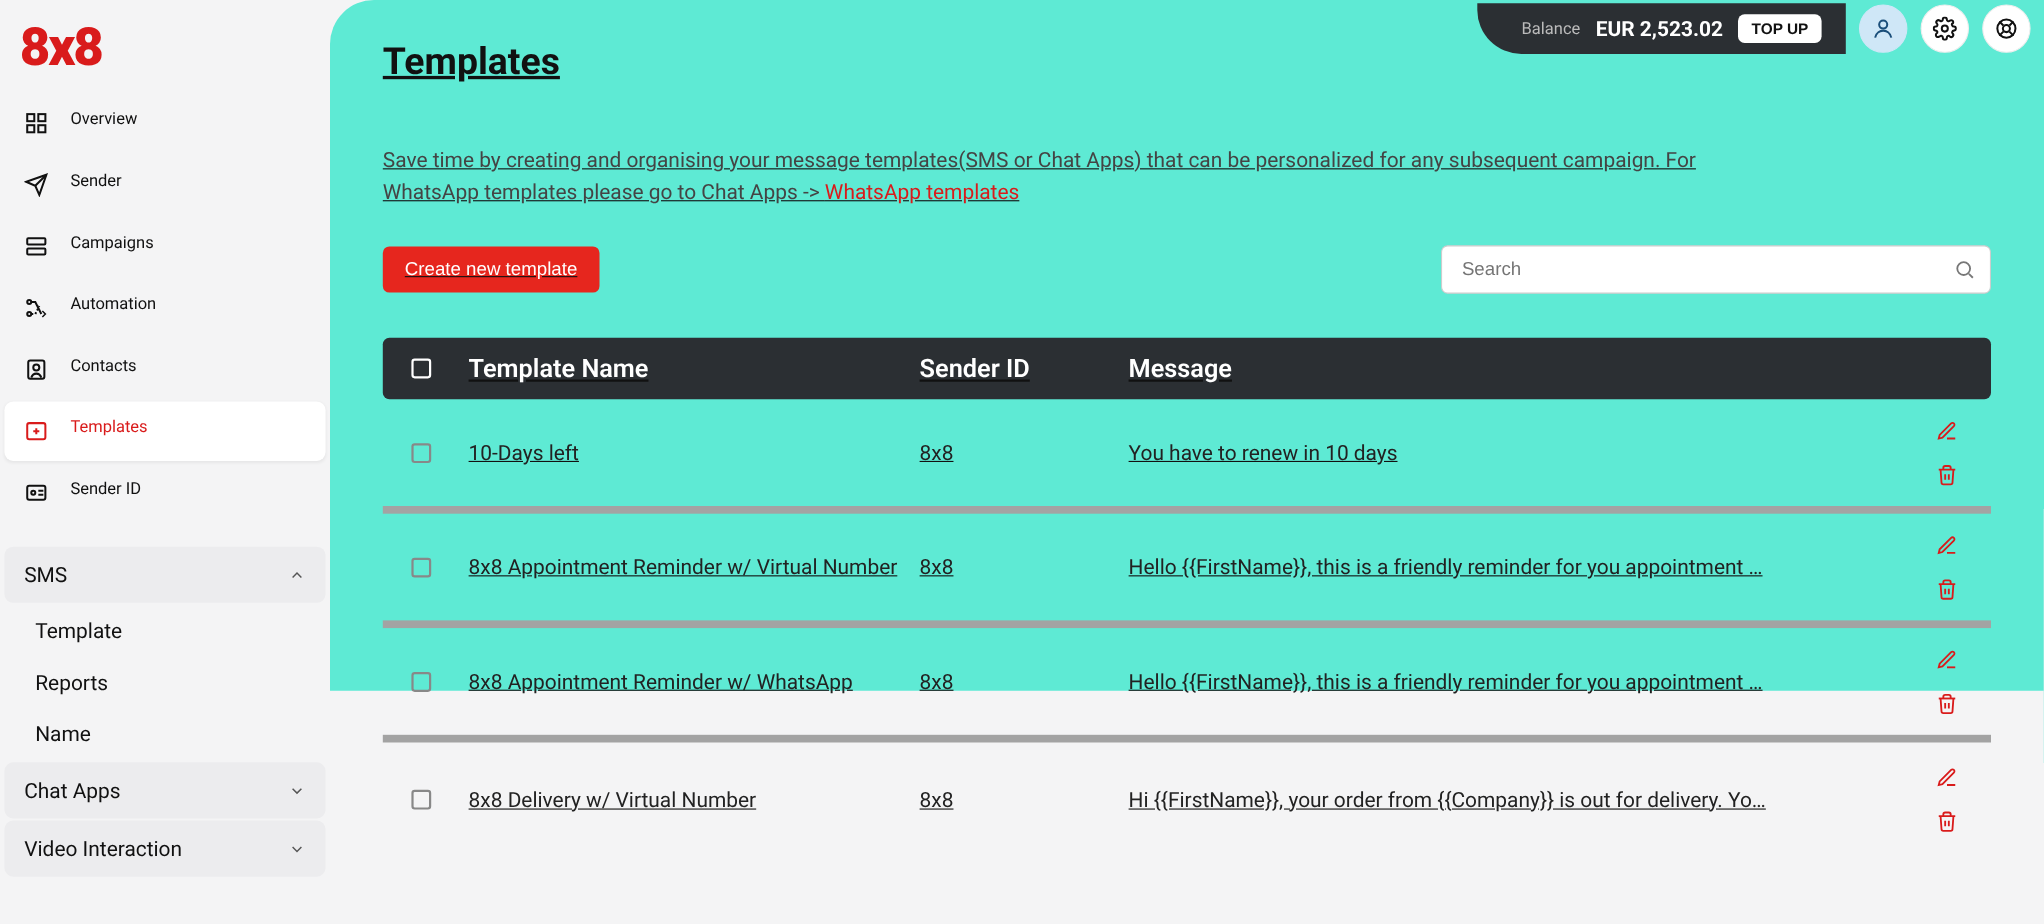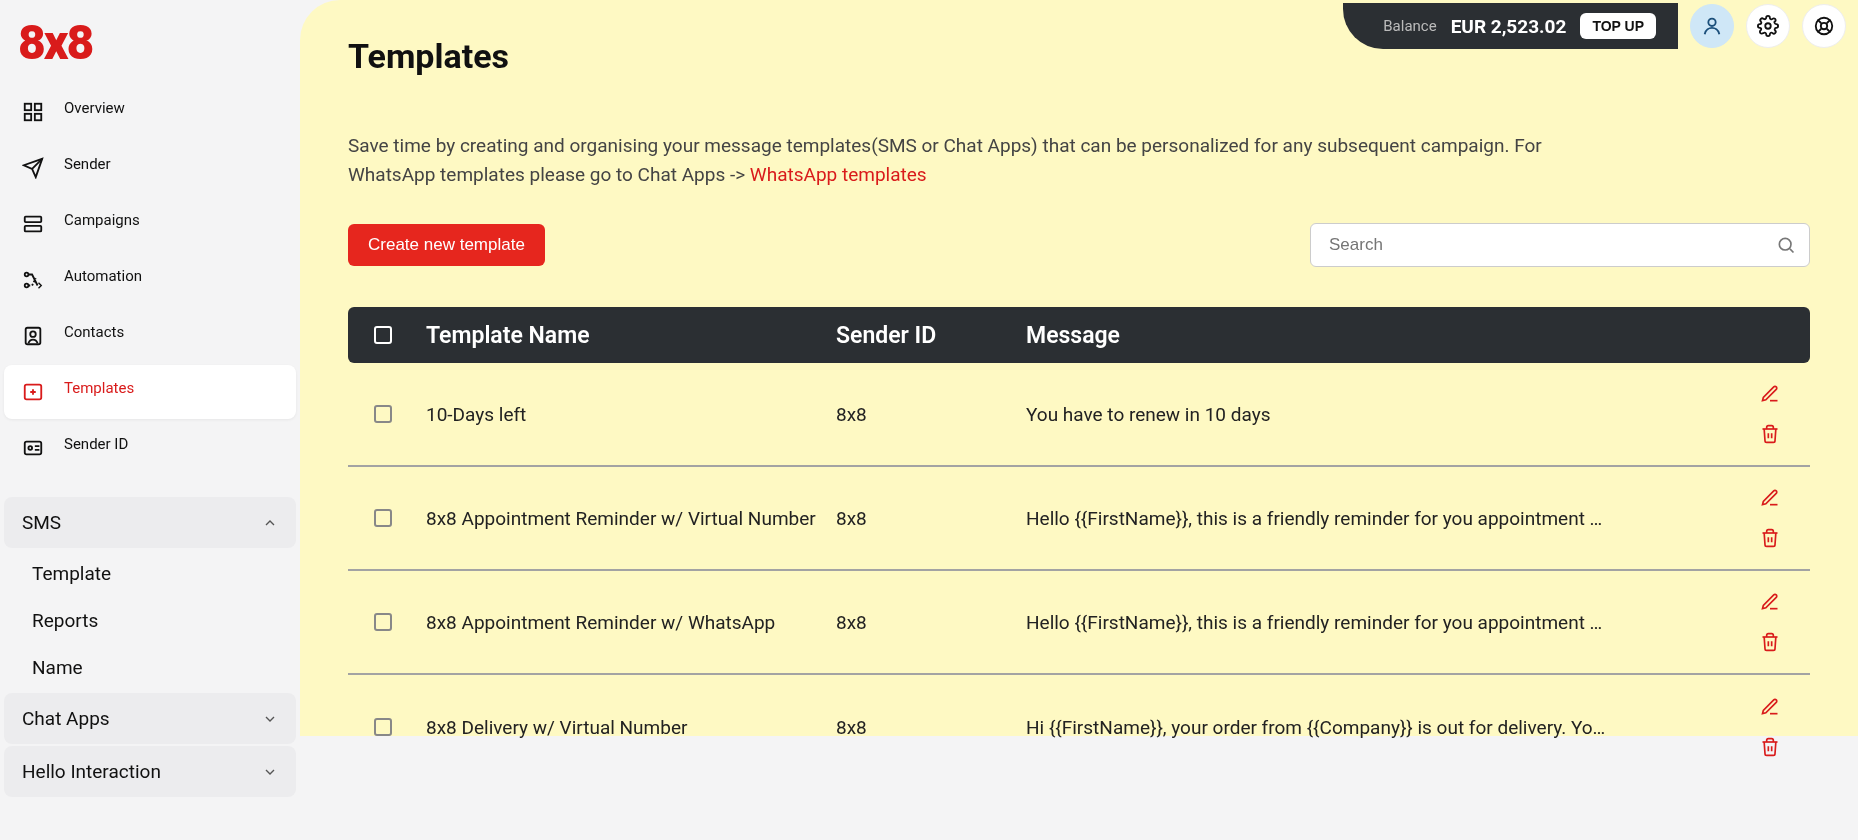--- a/index.html
+++ b/index.html
@@ -60,23 +60,24 @@
 }
 .sub-nav { list-style:none; }
 .sub-nav-item {
   padding: 12px 18px 12px 32px;
   font-size: 19px;
   cursor:pointer;
 }
 .main-wrap {
   position:absolute;
   left: 300px; top:0;
-  width: 1558px; height: 736px;
-  background:#fef9c3;
+  width: 1558px; height: 628px;
+  background:#5eead4;
   border-top-left-radius: 40px;
+  text-decoration: underline;
 }
 .topbar {
   position:absolute; top:0; right:0;
   display:flex; align-items:center; gap:12px;
   height:52px;
 }
 .balance-pill {
   background:#2b2f33;
   color:#fff;
   border-bottom-left-radius:40px;
@@ -131,21 +132,21 @@
 .chkbox {
   width:18px; height:18px; border:2px solid #888; border-radius:3px;
   background:transparent; cursor:pointer;
 }
 .thead .chkbox { border-color:#fff;}
 .trow {
   display:grid;
   grid-template-columns: 70px 410px 190px 1fr 80px;
   align-items:center;
   height:104px;
-  border-bottom:2px solid #a3a3a3;
+  border-bottom:7px solid #a3a3a3;
 }
 .td { font-size:19px; padding: 0 8px; color:#222;}
 .td.chk { display:flex; justify-content:center;}
 .td.msg { white-space:nowrap; overflow:hidden; text-overflow:ellipsis; padding-right:20px;}
 .actions { display:flex; flex-direction:column; gap:18px; align-items:center;}
 .act-icon { color:#d91b1b; cursor:pointer; width:22px; height:22px; display:flex; align-items:center; justify-content:center;}
 svg { display:block; }
 </style>
 </head>
 <body>
@@ -242,21 +243,21 @@
   </ul>
   <div class="section">
     <span>Chat Apps</span>
     <span>
       <svg width="16" height="16" viewBox="0 0 24 24" fill="none" stroke="#555" stroke-width="2">
           <path d="m6 9 6 6 6-6"></path>
         </svg>
     </span>
   </div>
   <div class="section" style="margin-bottom:0">
-    <span>Hello Interaction</span>
+    <span>Video Interaction</span>
     <span>
       <svg width="16" height="16" viewBox="0 0 24 24" fill="none" stroke="#555" stroke-width="2">
           <path d="m6 9 6 6 6-6"></path>
         </svg>
     </span>
   </div>
 </aside>
 
 <div class="main-wrap">
 

